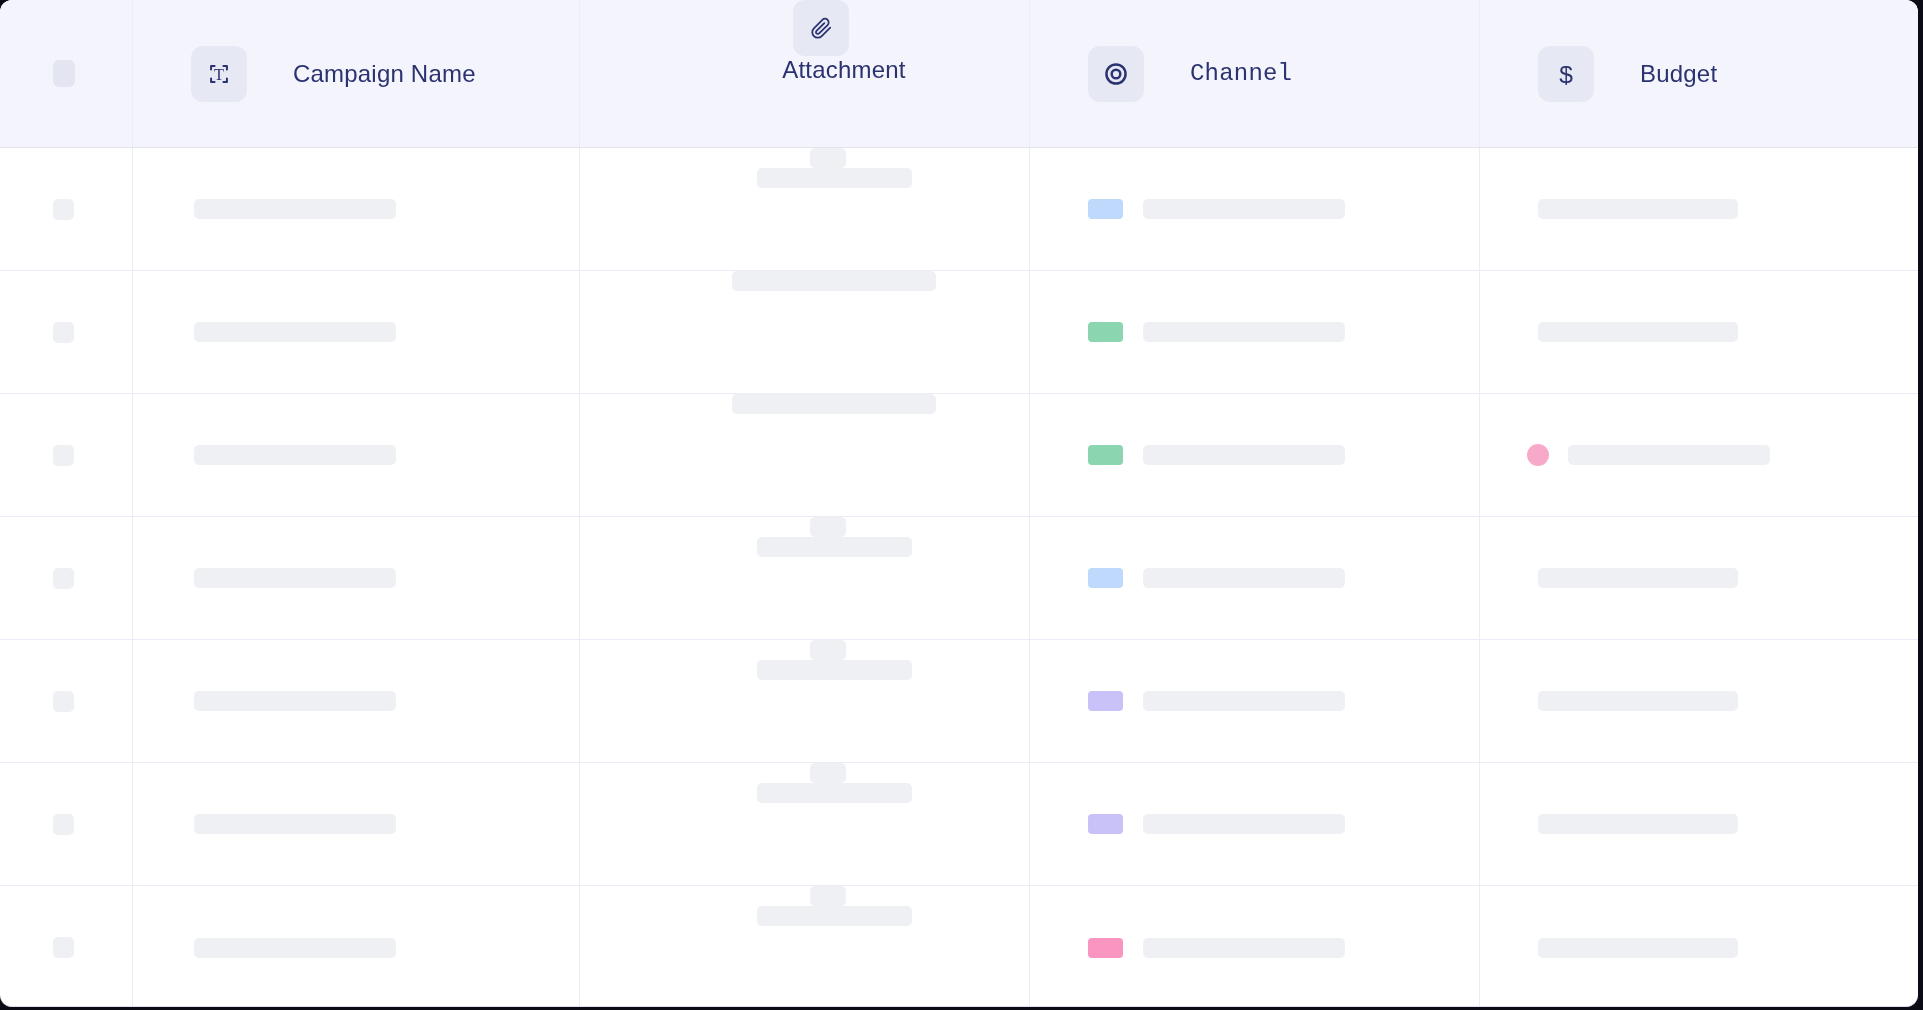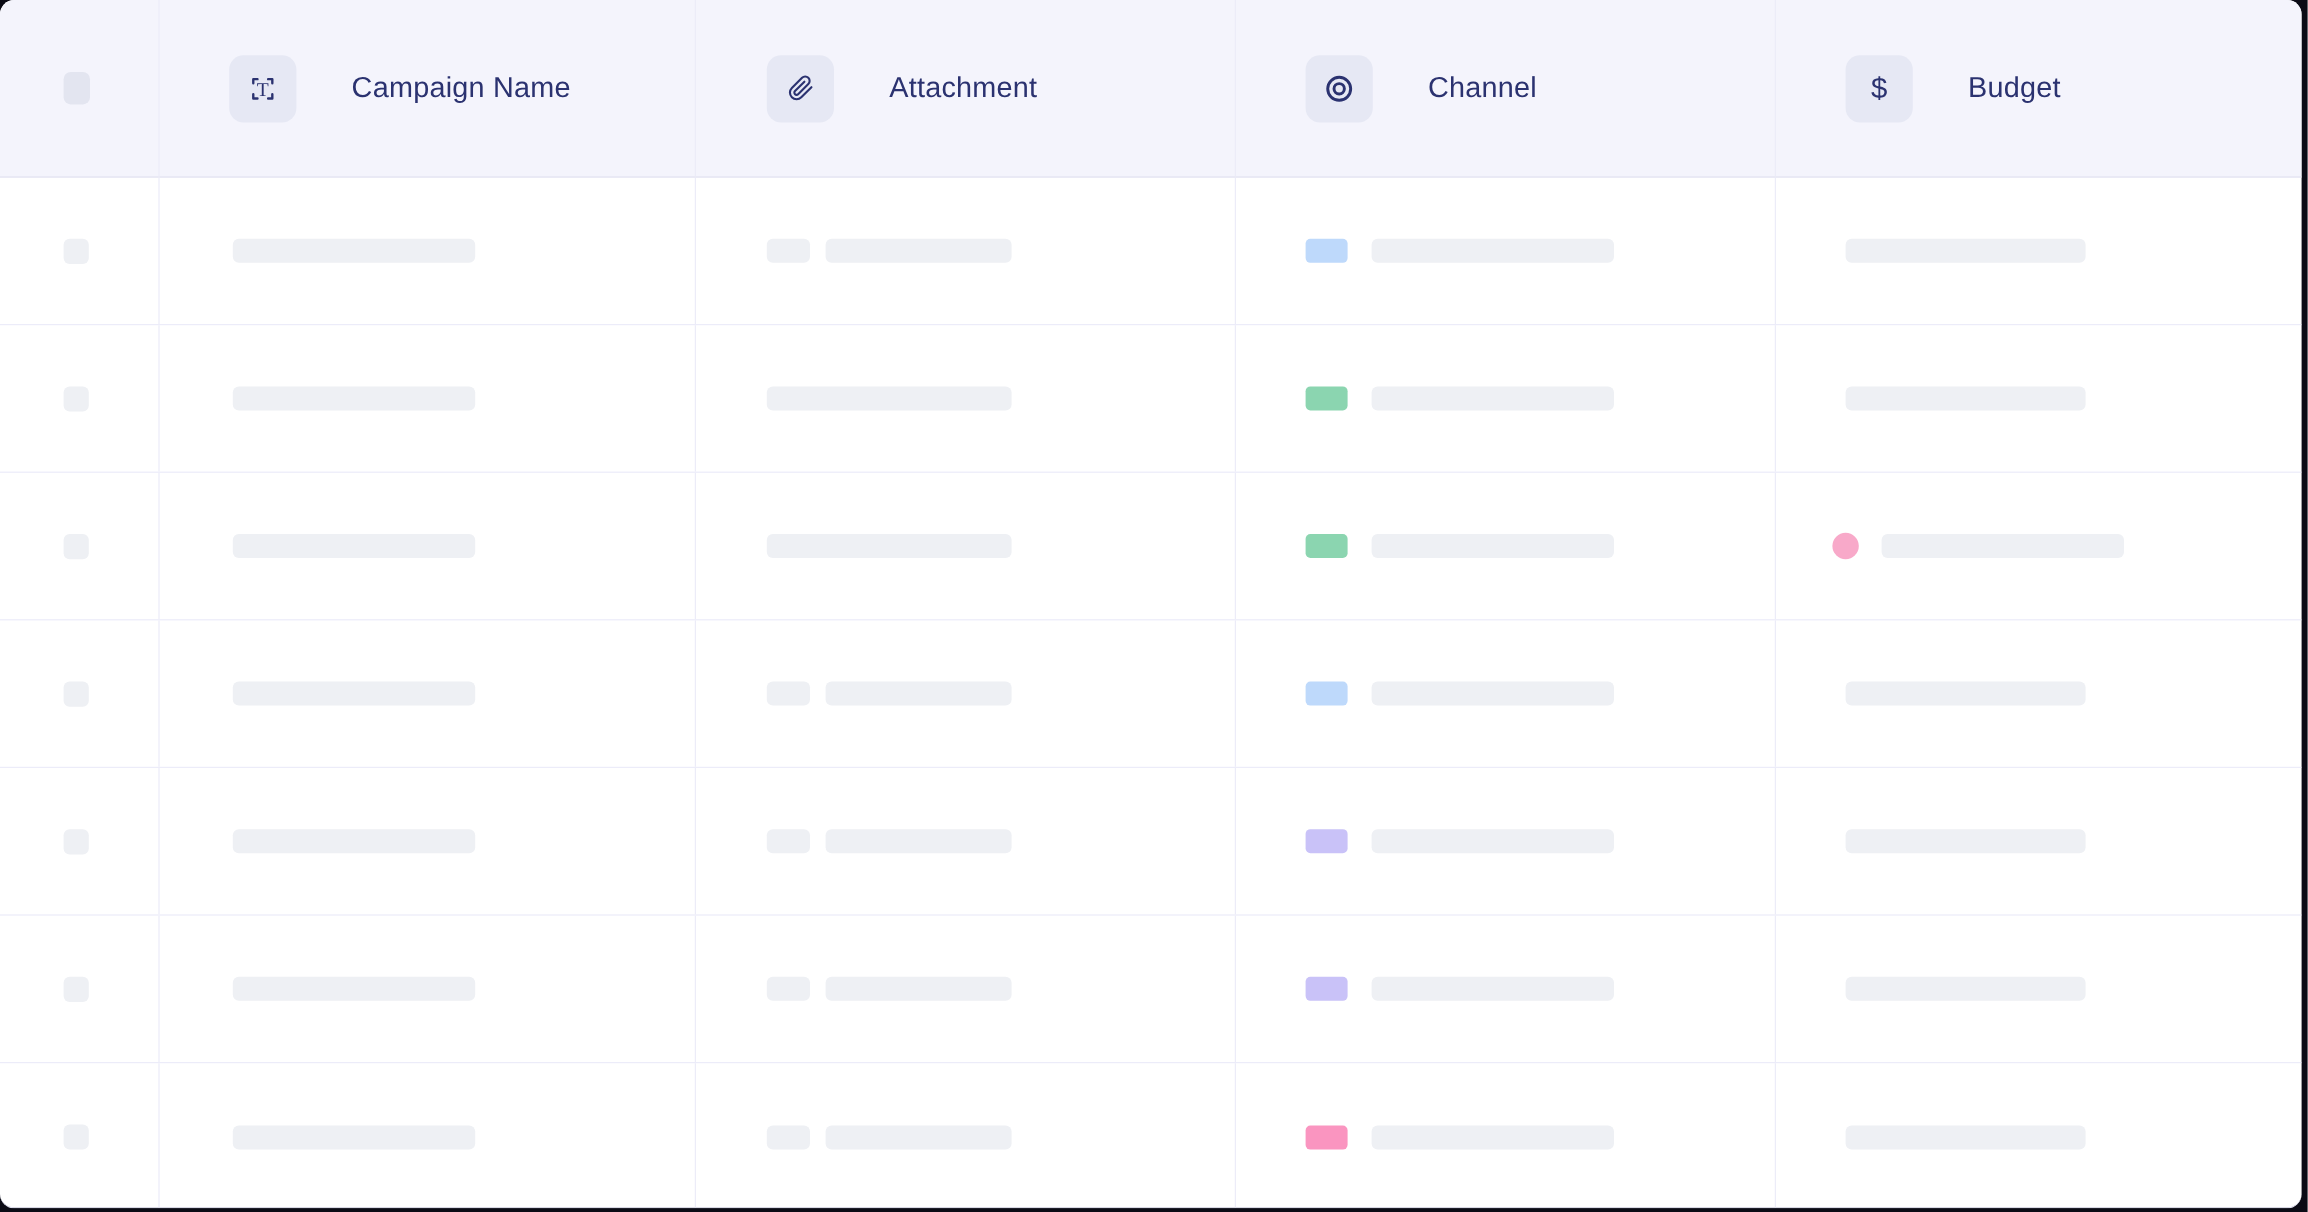--- a/index.html
+++ b/index.html
@@ -14,22 +14,22 @@
     position:absolute;top:0;left:0;width:1918px;height:1007px;
     background:var(--card);border-radius:12px;border-bottom:1px solid var(--cardborder);
     overflow:hidden;
   }
   .grid-row{display:grid;grid-template-columns:133px 447px 450px 450px 1fr;}
   .header{height:148px;background:var(--header-bg);border-bottom:1px solid var(--hborder);}
   .cell{display:flex;align-items:center;border-right:1px solid var(--vborder);}
   .cell:last-child{border-right:none;}
   .c-check{padding-left:53px;}
   .c-campaign{padding-left:61px;}
-  .c-attach{padding-left:59px;}
-  .c-channel{padding-left:58px;}
+  .c-attach{padding-left:59px;flex-direction:column;}
+  .c-channel{padding-left:58px;font-family:Liberation Mono, monospace;}
   .c-budget{padding-left:58px;}
   .header .c-campaign{padding-left:58px;}
   .icon-box{
     width:56px;height:56px;border-radius:12px;background:var(--iconbox);
     display:flex;align-items:center;justify-content:center;flex:0 0 auto;margin-right:26px;
   }
   .icon-box svg{display:block;}
   .col-label{font-size:24px;color:var(--navy);letter-spacing:.2px;white-space:nowrap;margin-left:20px;}
   .hdr-check{width:22px;height:27px;border-radius:6px;background:var(--hdr-check);}
   .row{height:123px;}

